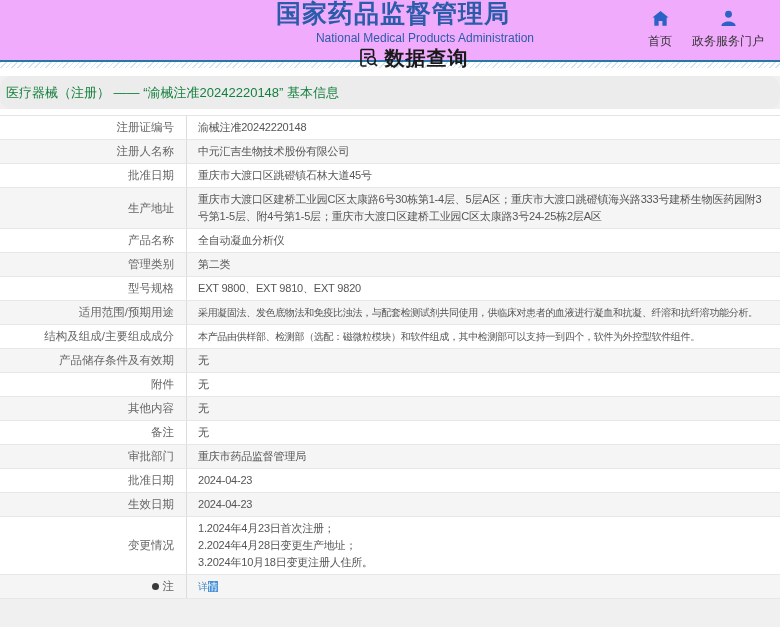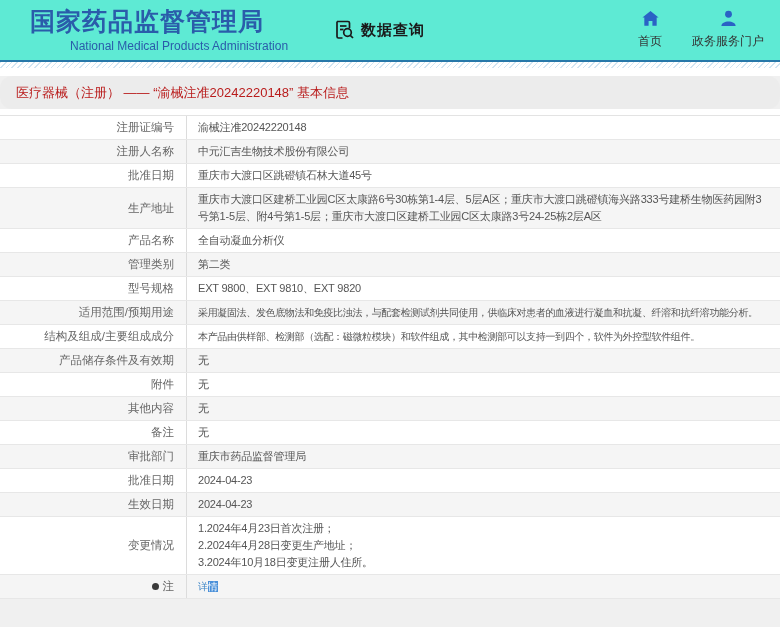--- a/index.html
+++ b/index.html
@@ -4,48 +4,48 @@
 <style>
   * { margin:0; padding:0; box-sizing:border-box; }
   html,body { width:780px; height:627px; overflow:hidden; }
   body {
     font-family:"Liberation Sans","DejaVu Sans",sans-serif;
     background:#f0f0f0;
     color:#333;
   }
   
   .header {
-    height:60px; background:#5eead4;
-    display:flex; align-items:center; position:relative;
+    height:60px; background:#f0abfc;
+    display:flex; align-items:center; position:relative;flex-direction:column;
   }
   .logo { margin-left:30px; line-height:1.05; }
   .logo-title {
     font-size:25px; font-weight:bold; color:#2a5caa; letter-spacing:1px;
     white-space:nowrap;
   }
   .logo-sub { font-size:12px; color:#2a5caa; margin-top:6px;padding-left:40px; }
   .section { display:flex; align-items:center; margin-left:44px; }
   .section svg { width:24px; height:24px; margin-right:5px; }
-  .section-label { font-size:15px; font-weight:bold; color:#1a1a1a; letter-spacing:1px; }
-  .nav { position:absolute; right:16px; top:9px; display:flex; gap:30px; }
+  .section-label { font-size:20px; font-weight:bold; color:#1a1a1a; letter-spacing:1px; }
+  .nav { position:absolute; right:16px; top:9px; display:flex; gap:20px; }
   .nav-item {
     display:flex; flex-direction:column; align-items:center;
     font-size:12px; color:#333; cursor:pointer; white-space:nowrap;
   }
   .nav-item svg { width:19px; height:19px; margin-bottom:5px; }
   
   .blue-line { height:2px; background:#2778a9; }
   .hatch {
     height:6px;
     background:repeating-linear-gradient(135deg,#d2e5f2 0 1px,#ffffff 1px 4px);
   }
   .white-gap { height:8px; background:#fff; }
   .breadcrumb {
     height:33px; background:#ececec; display:flex; align-items:center;
-    padding-left:16px; font-size:13px; color:#b91c1c;border-radius:12px;
+    padding-left:6px; font-size:13px; color:#15803d;border-radius:12px;
   }
   .white-gap2 { height:6px; background:#fff; }
   
   .table { background:#fff; border-top:1px solid #e3e3e3; }
   .row { display:flex; border-bottom:1px solid #e7e7e7; background:#fff; }
   .row:nth-child(even) { background:#f5f5f5; }
   .label {
     flex:0 0 187px;
     display:flex; align-items:center; justify-content:flex-end;
     text-align:center; padding:3px 12px 3px 4px;

